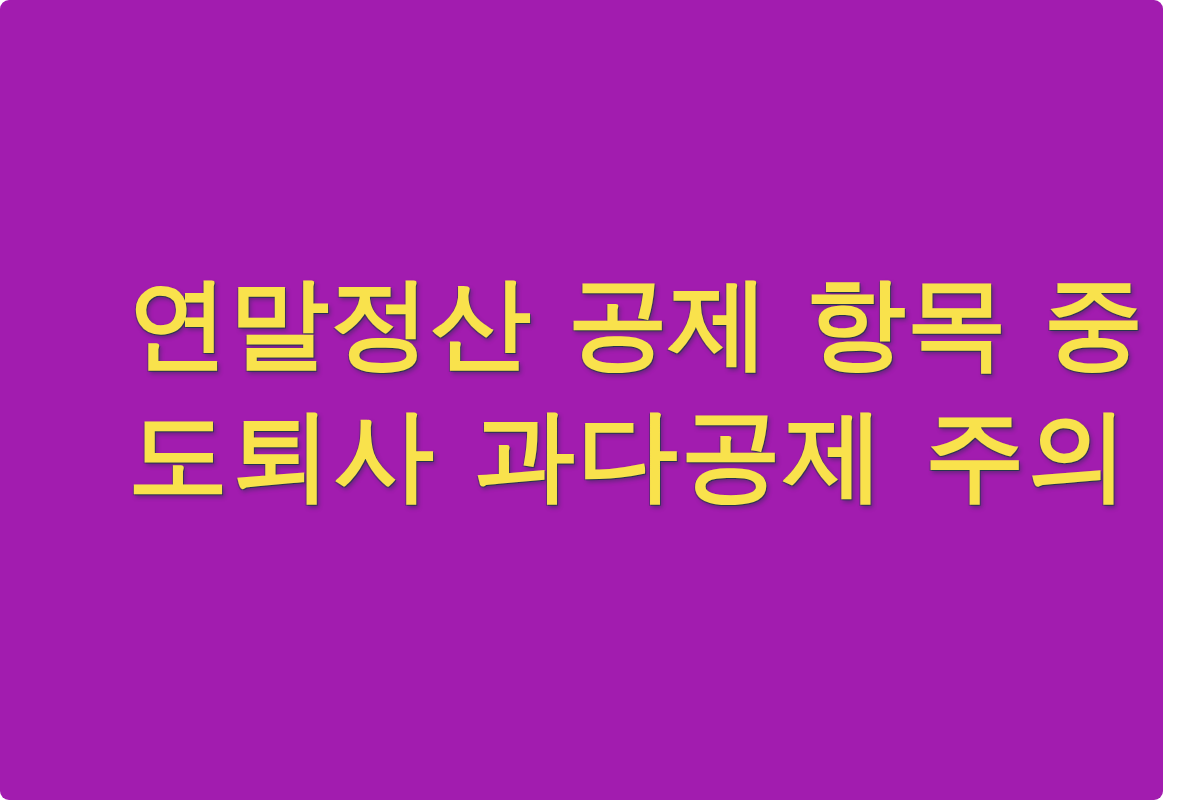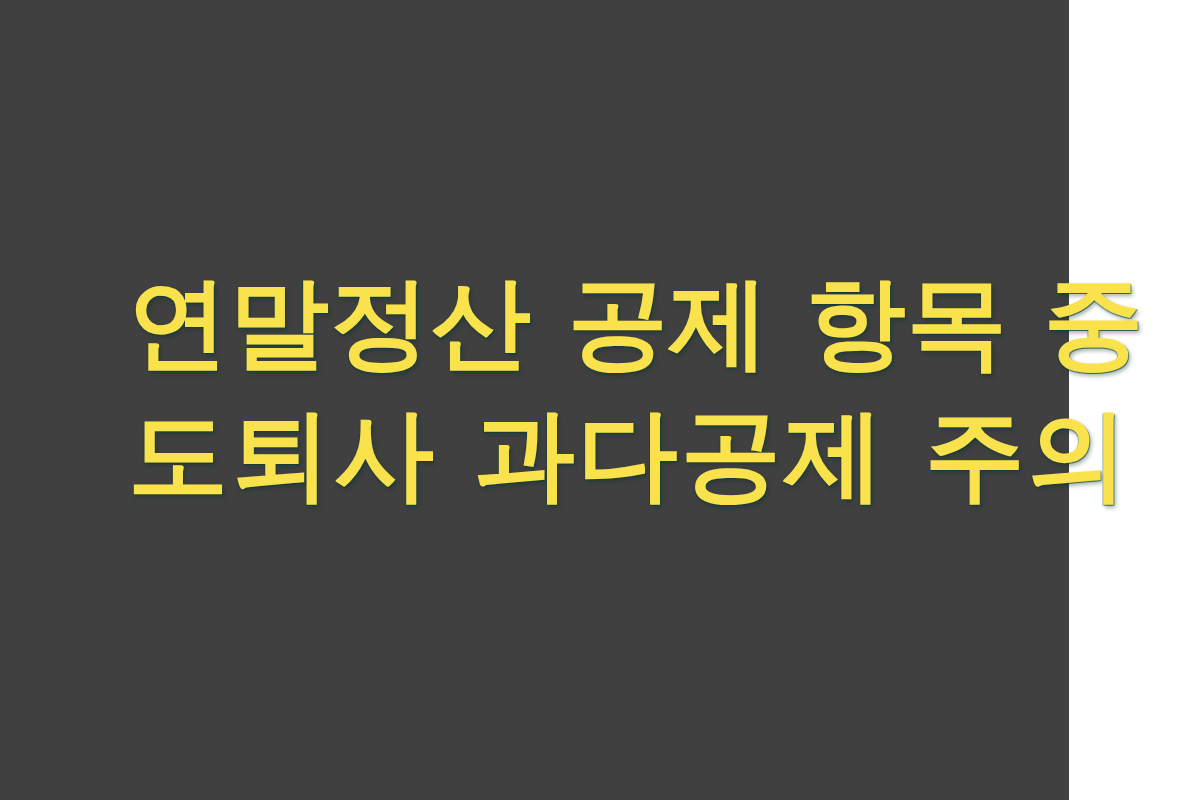--- a/index.html
+++ b/index.html
@@ -10,28 +10,29 @@
 
   body {
     width: 1200px;
     height: 800px;
     overflow: hidden;
     font-family: "Liberation Sans", "DejaVu Sans", sans-serif;
   }
 
   #card {
     position: relative;
-    width: 1069px;
+    width: 1163px;
     height: 800px;
     box-sizing: border-box;
     display: flex;
     flex-direction: column;
     align-items: flex-start;
     justify-content: center;
-    background: #404040;
+    background: #a21caf;
+    border-radius: 9px;
   }
 
   #headline {
     
     position: absolute;
     left: 128px;
     top: 268px;
     width: 960px;
     display: flex;
     flex-direction: column;

